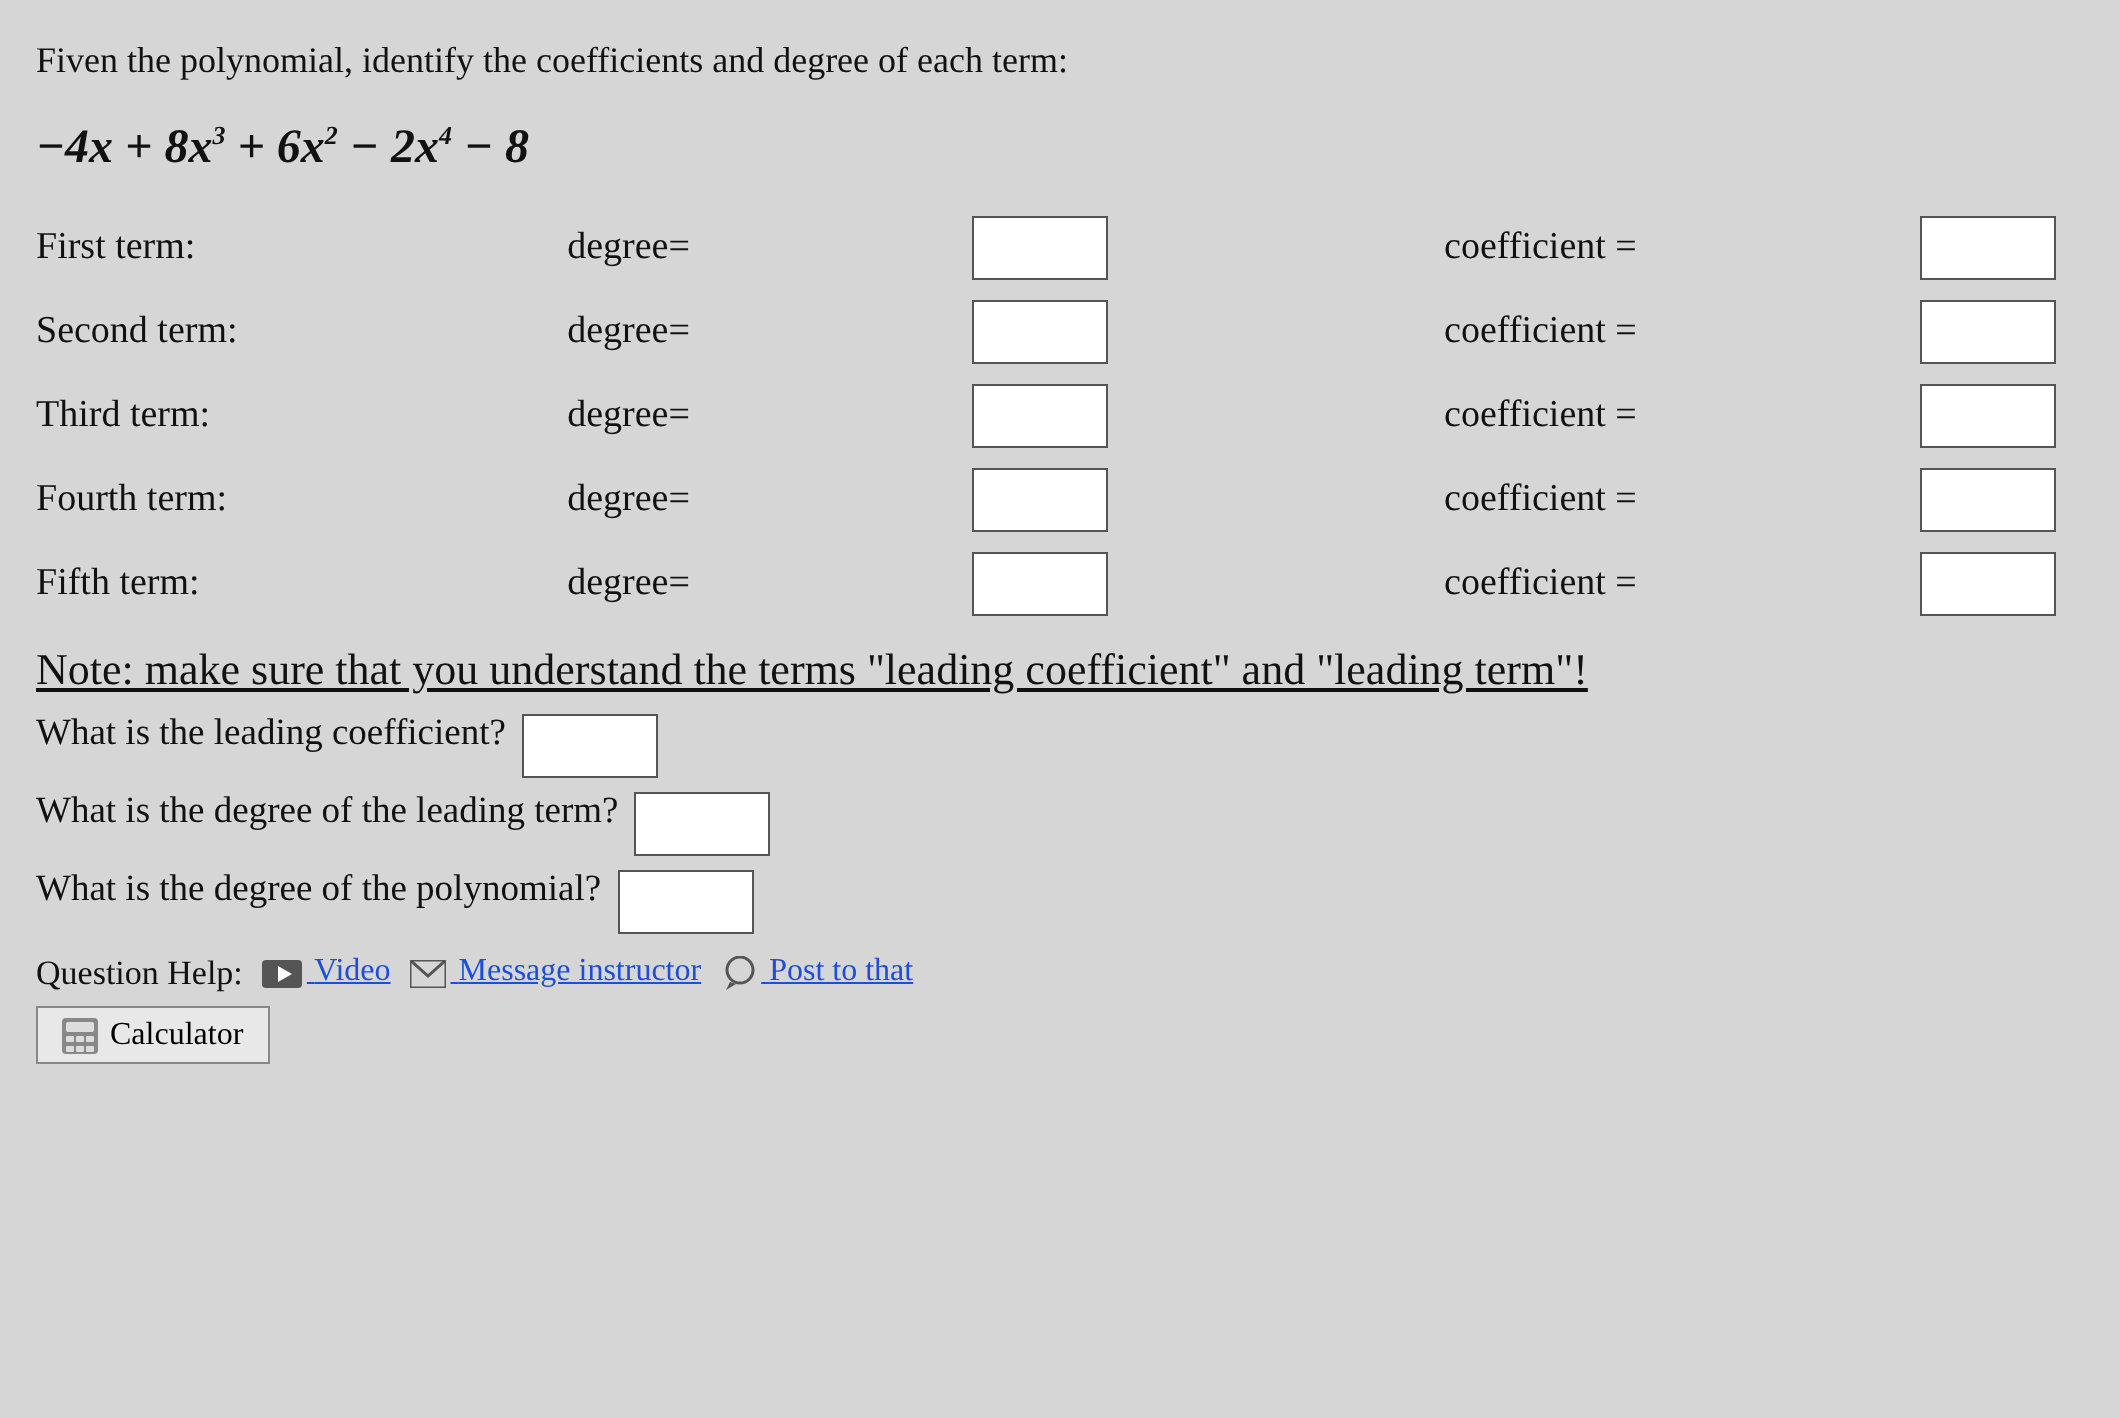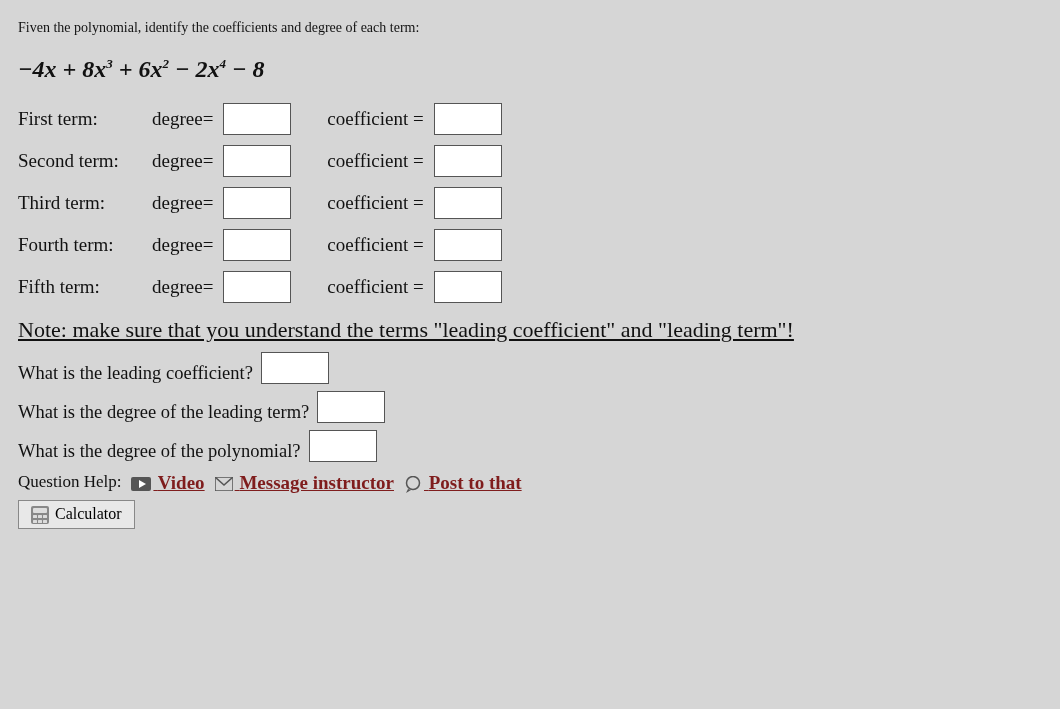--- a/index.html
+++ b/index.html
@@ -17,39 +17,40 @@
 
     .main-content {
       background-color: #d6d6d6;
       padding: 18px 28px 18px 18px;
       width: 100%;
       font-size: 19px;
       color: #111;
     }
 
     .instruction-text {
-      font-size: 14px;
+      font-size: 18px;
       margin-bottom: 16px;
       line-height: 1.4;
     }
 
     .polynomial {
       font-size: 24px;
       margin-bottom: 18px;
       line-height: 1.3;
       font-style: italic;
       font-weight: bold;
     }
 
     .term-row {
       display: flex;
       align-items: center;
       margin-bottom: 10px;
       font-size: 19px;
       gap: 4px;
+      justify-content: space-between;
     }
 
     .term-label {
       width: 130px;
       font-size: 19px;
     }
 
     .degree-label {
       margin-right: 2px;
     }
@@ -72,51 +73,50 @@
     .note-text {
       font-size: 22px;
       line-height: 1.5;
       margin-top: 8px;
       margin-bottom: 6px;
       text-decoration: underline;
     }
 
     .question-row {
       display: flex;
-      align-items: flex-end;
+      align-items: flex-start;
       font-size: 18.5px;
       margin-bottom: 7px;
       gap: 4px;
     }
 
     .question-row .input-box {
       width: 68px;
       height: 32px;
     }
 
     .question-help {
       margin-top: 10px;
       font-size: 17px;
       display: flex;
       align-items: flex-start;
       gap: 10px;
       color: #111;
     }
 
     .help-link {
-      color: #7f1d1d;
+      color: #1d4ed8;
       text-decoration: underline;
       cursor: pointer;
-      font-size: 19px;
-      font-weight: bold;
+      font-size: 16px;
     }
 
     .calculator-btn {
       display: inline-flex;
-      align-items: flex-start;
+      align-items: flex-end;
       justify-content: center;
       padding: 4px 12px;
       border: 1.5px solid #888;
       background: #e8e8e8;
       font-size: 16px;
       cursor: pointer;
       gap: 6px;
       margin-top: 6px;
       font-family: 'Times New Roman', Times, serif;
     }

